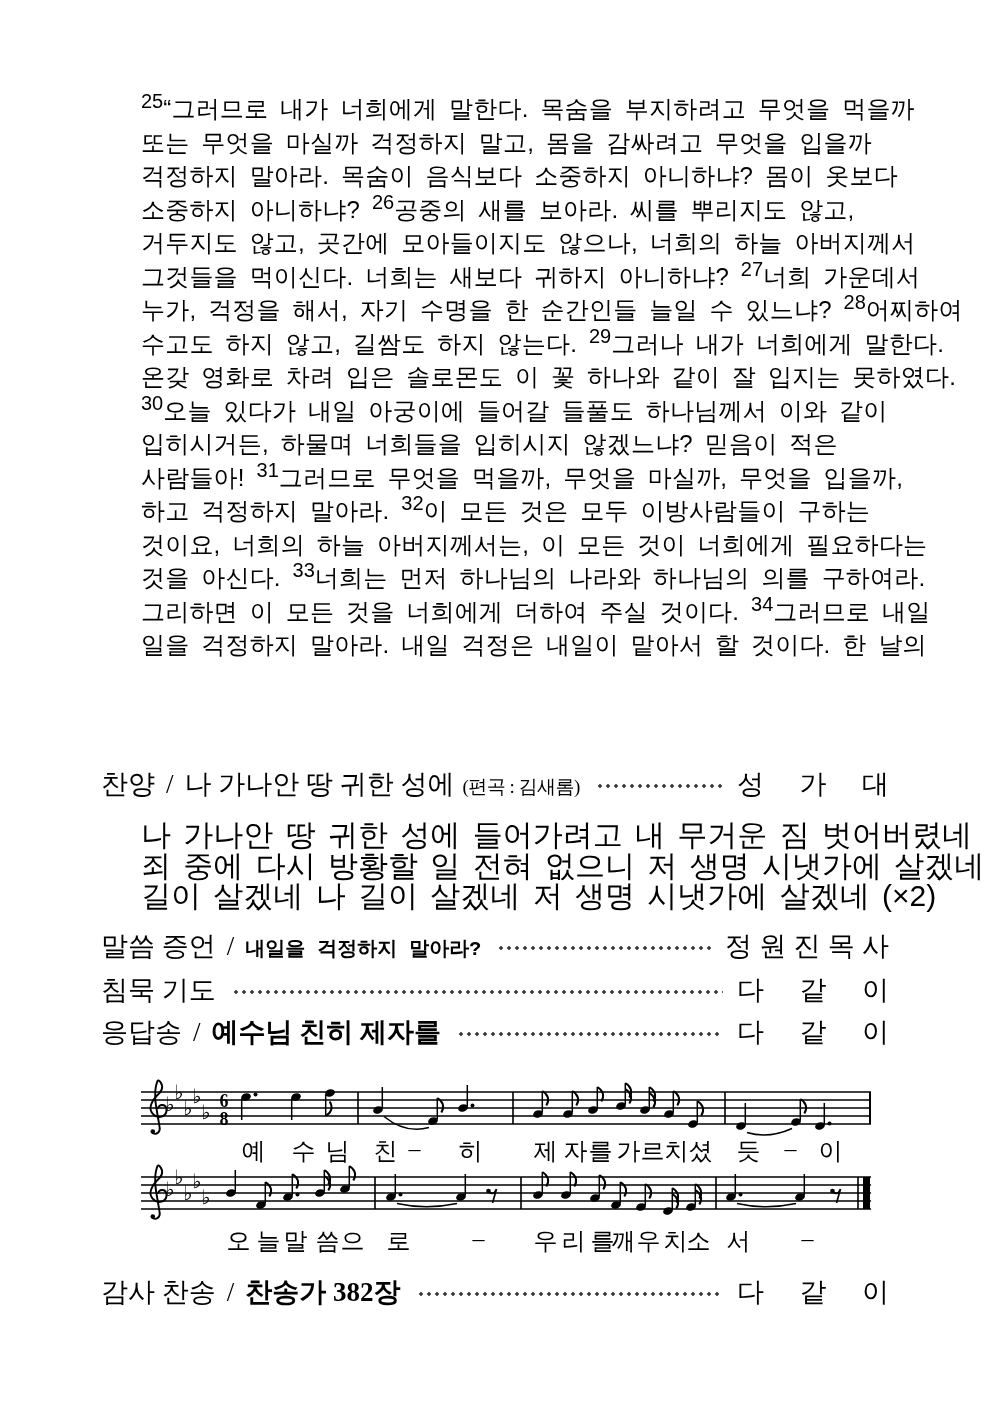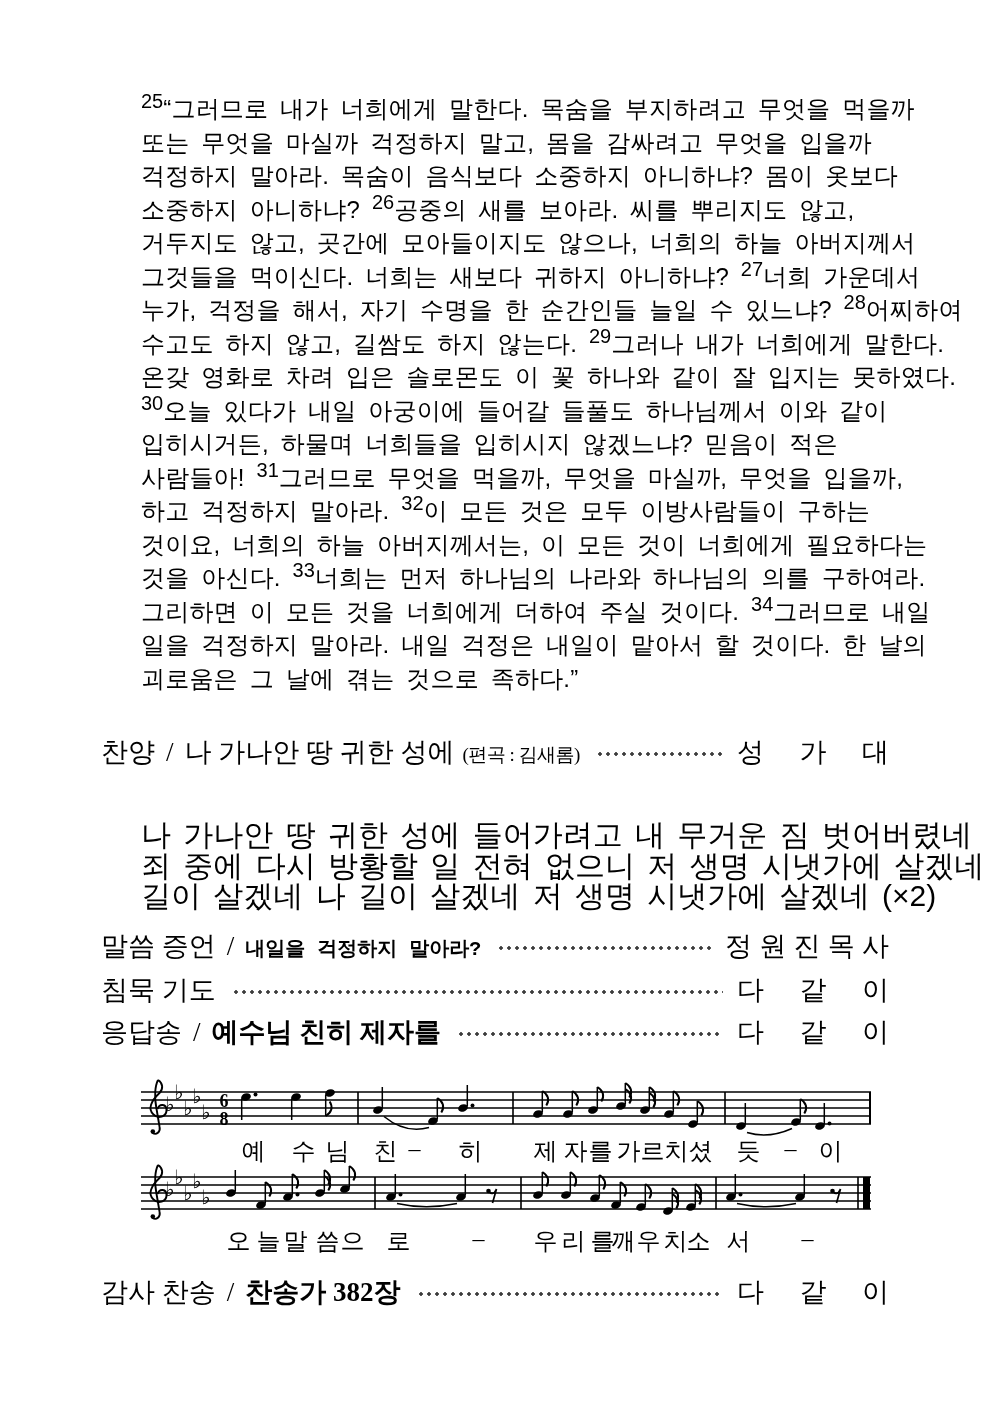--- a/index.html
+++ b/index.html
@@ -62,24 +62,23 @@
     <div>수고도 하지 않고, 길쌈도 하지 않는다. <sup>29</sup>그러나 내가 너희에게 말한다.</div>
     <div>온갖 영화로 차려 입은 솔로몬도 이 꽃 하나와 같이 잘 입지는 못하였다.</div>
     <div><sup>30</sup>오늘 있다가 내일 아궁이에 들어갈 들풀도 하나님께서 이와 같이</div>
     <div>입히시거든, 하물며 너희들을 입히시지 않겠느냐? 믿음이 적은</div>
     <div>사람들아! <sup>31</sup>그러므로 무엇을 먹을까, 무엇을 마실까, 무엇을 입을까,</div>
     <div>하고 걱정하지 말아라. <sup>32</sup>이 모든 것은 모두 이방사람들이 구하는</div>
     <div>것이요, 너희의 하늘 아버지께서는, 이 모든 것이 너희에게 필요하다는</div>
     <div>것을 아신다. <sup>33</sup>너희는 먼저 하나님의 나라와 하나님의 의를 구하여라.</div>
     <div>그리하면 이 모든 것을 너희에게 더하여 주실 것이다. <sup>34</sup>그러므로 내일</div>
     <div>일을 걱정하지 말아라. 내일 걱정은 내일이 맡아서 할 것이다. 한 날의</div>
-    <div>괴로움은 그 날에 겪는 것으로 족하다.”</div>
   </div>
 
-<div class="svc" style="top:734px;">
+<div class="svc" style="top:766px;">
   <span>찬양</span>
   <span class="sep">/</span>
   <span>나 가나안 땅 귀한 성에</span>
   <span class="sub">(편곡 : 김새롬)</span>
   <span class="leader"></span>
   <span class="spread tail3">
       <span>성</span>
       <span>가</span>
       <span>대</span>
     </span>

